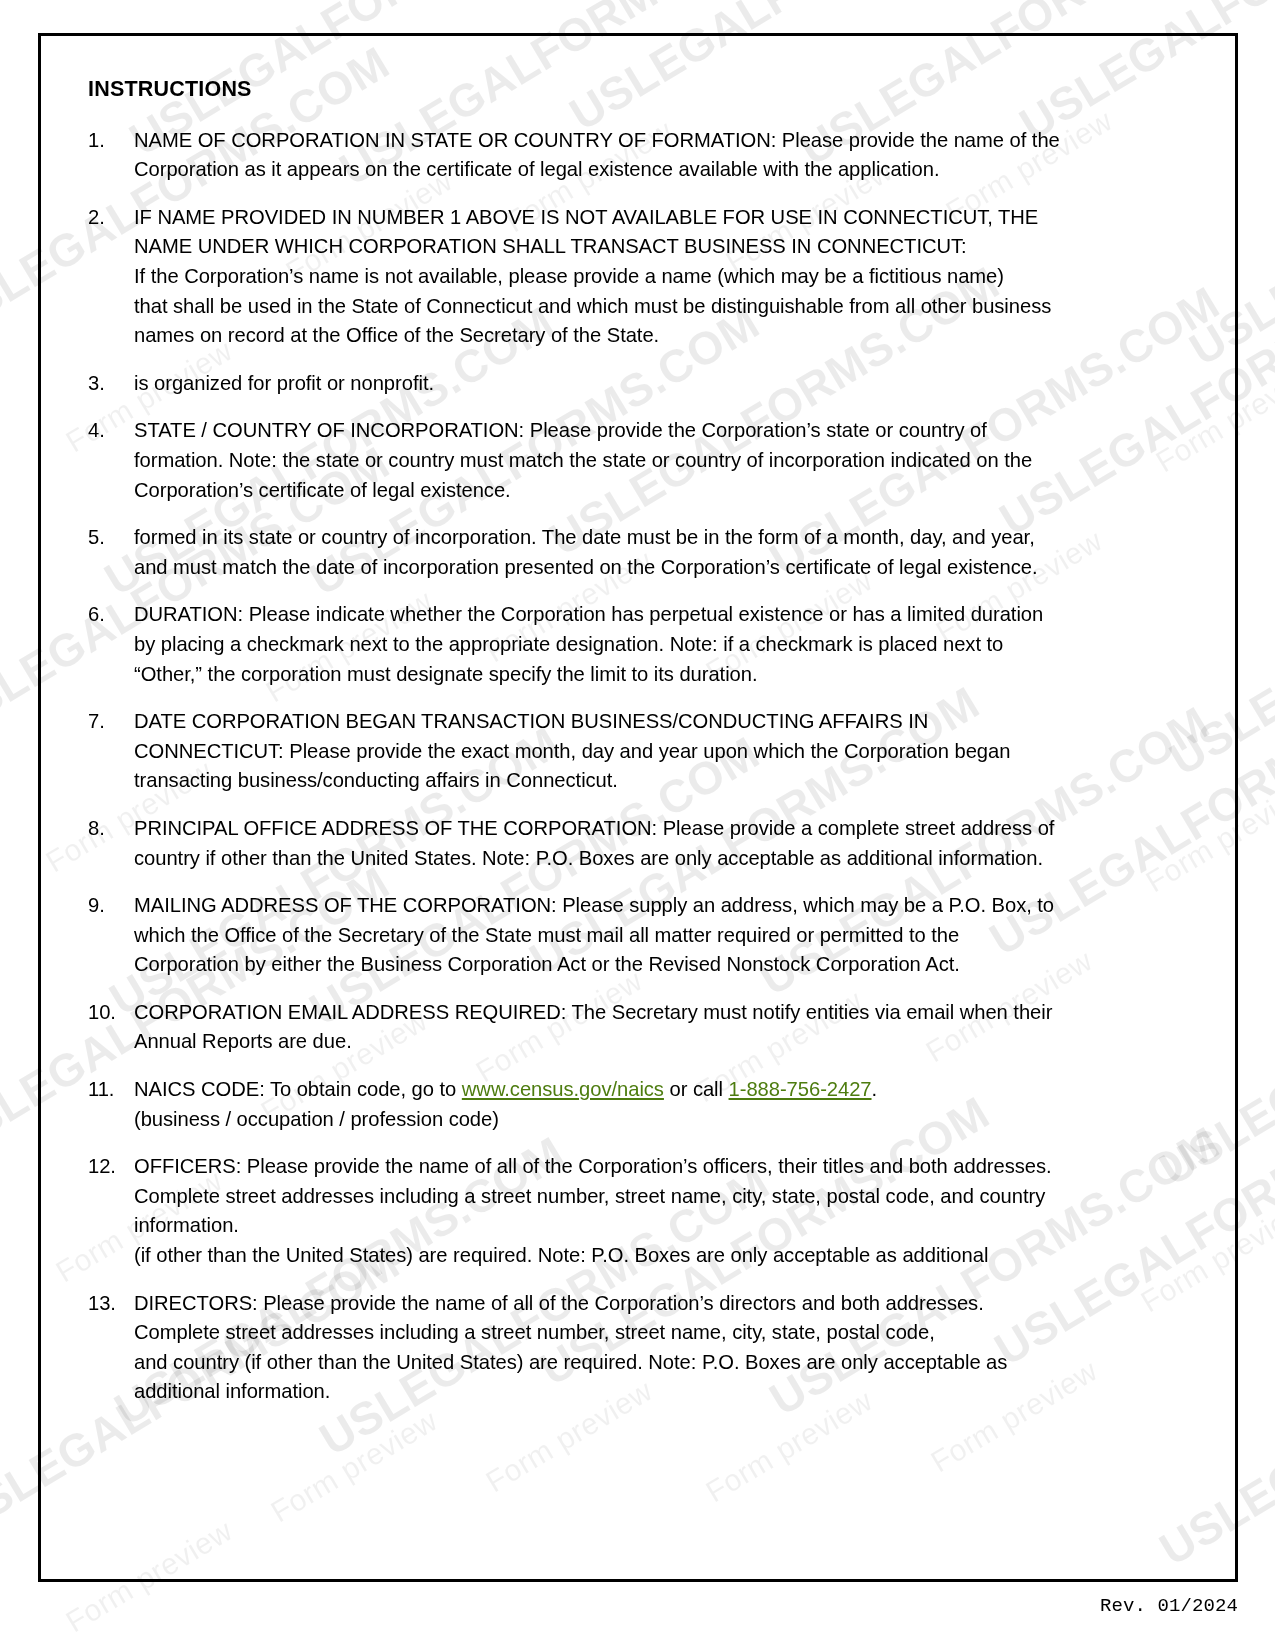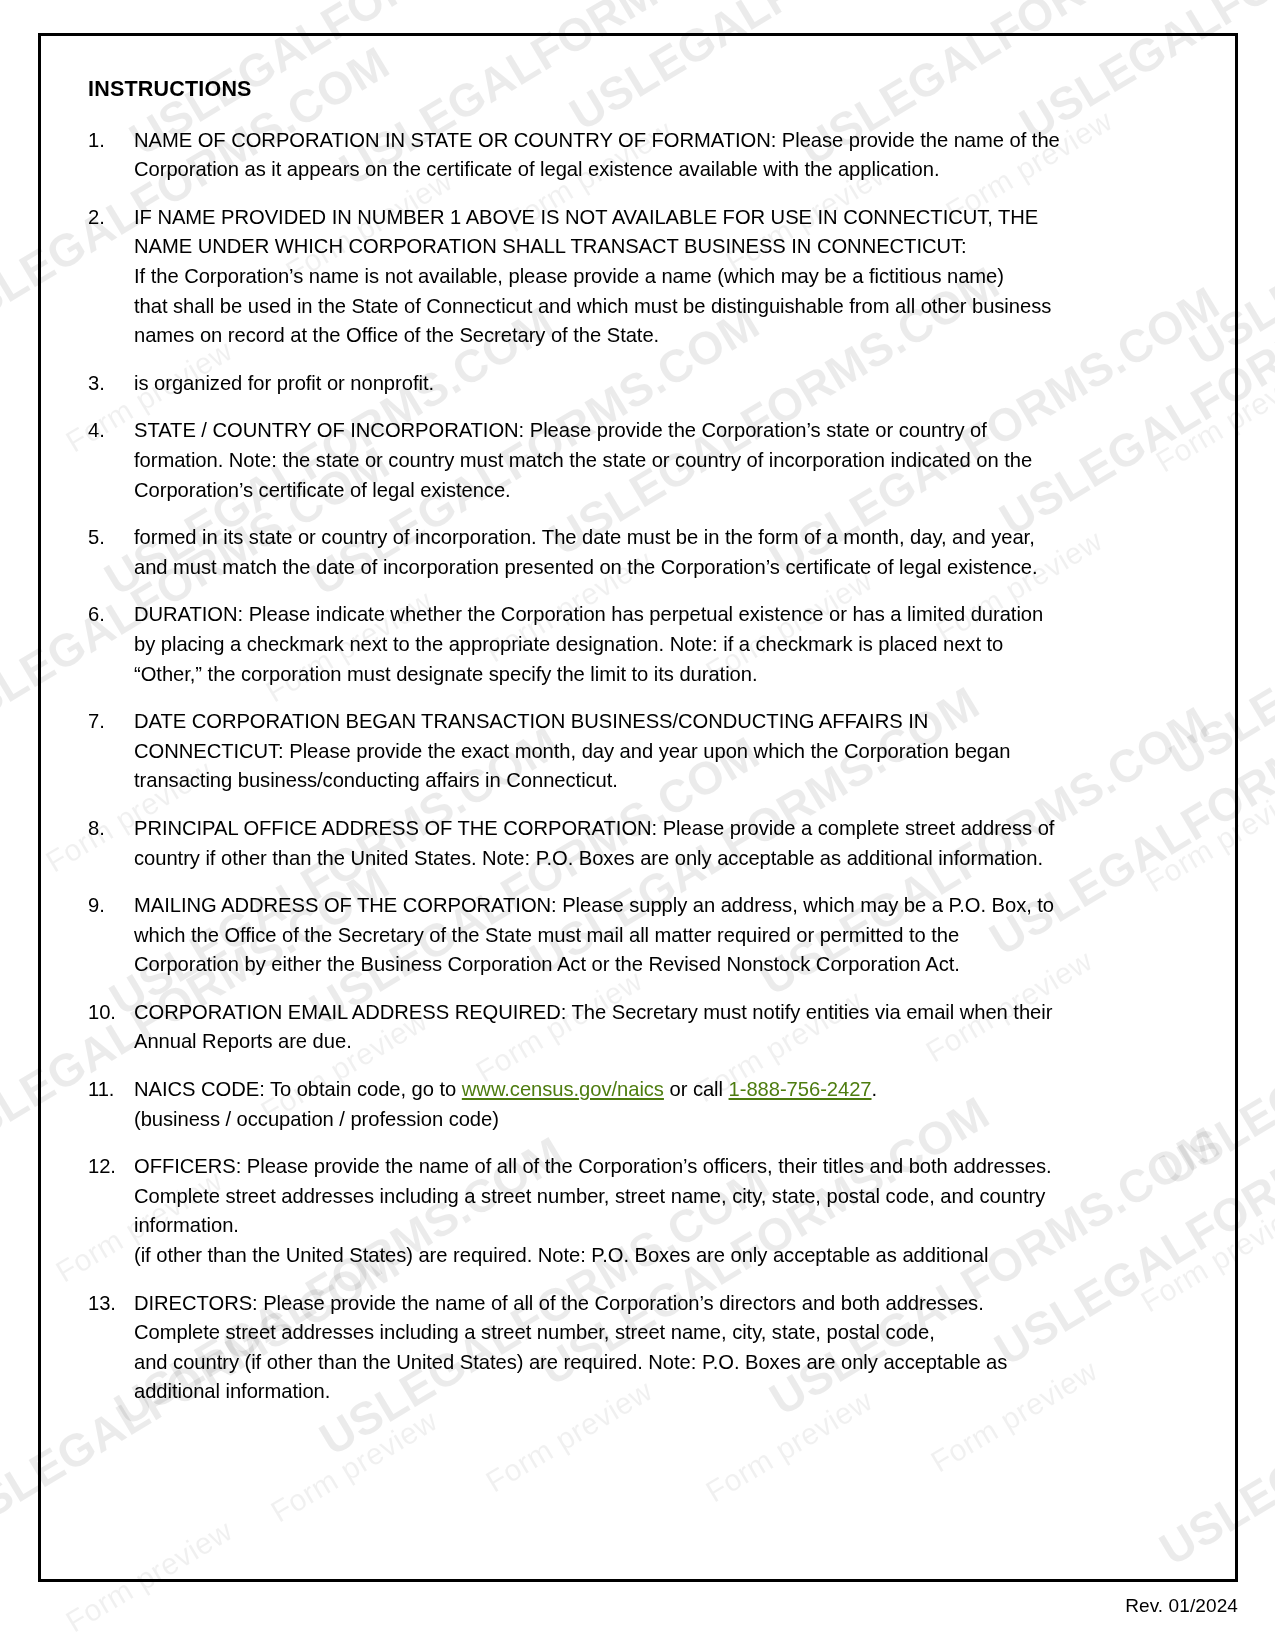--- a/index.html
+++ b/index.html
@@ -108,20 +108,21 @@
     color: #4d7c0f;
   }
 
   #footer-rev {
     position: absolute;
     right: 37px;
     top: 1595px;
     font-size: 19px;
     z-index: 2;
     letter-spacing: 0.1px;
+    font-family: Liberation Mono, monospace;
   }
 </style>
 </head>
 <body>
 
 <div id="watermark-layer">
     <div class="wm wm-brand" style="left: -70px; top: 300px; transform: rotate(-31deg);">USLEGALFORMS.COM</div>
     <div class="wm wm-brand" style="left: -70px; top: 700px; transform: rotate(-31deg);">USLEGALFORMS.COM</div>
     <div class="wm wm-brand" style="left: -70px; top: 1120px; transform: rotate(-31deg);">USLEGALFORMS.COM</div>
     <div class="wm wm-brand" style="left: -60px; top: 1500px; transform: rotate(-31deg);">USLEGALFORMS.COM</div>

